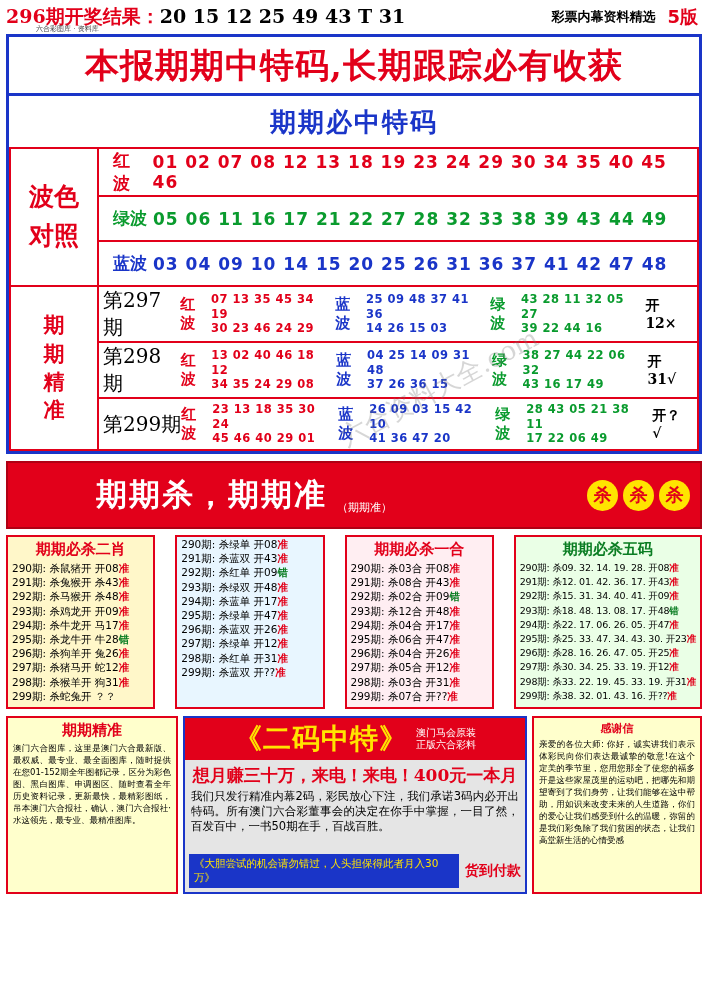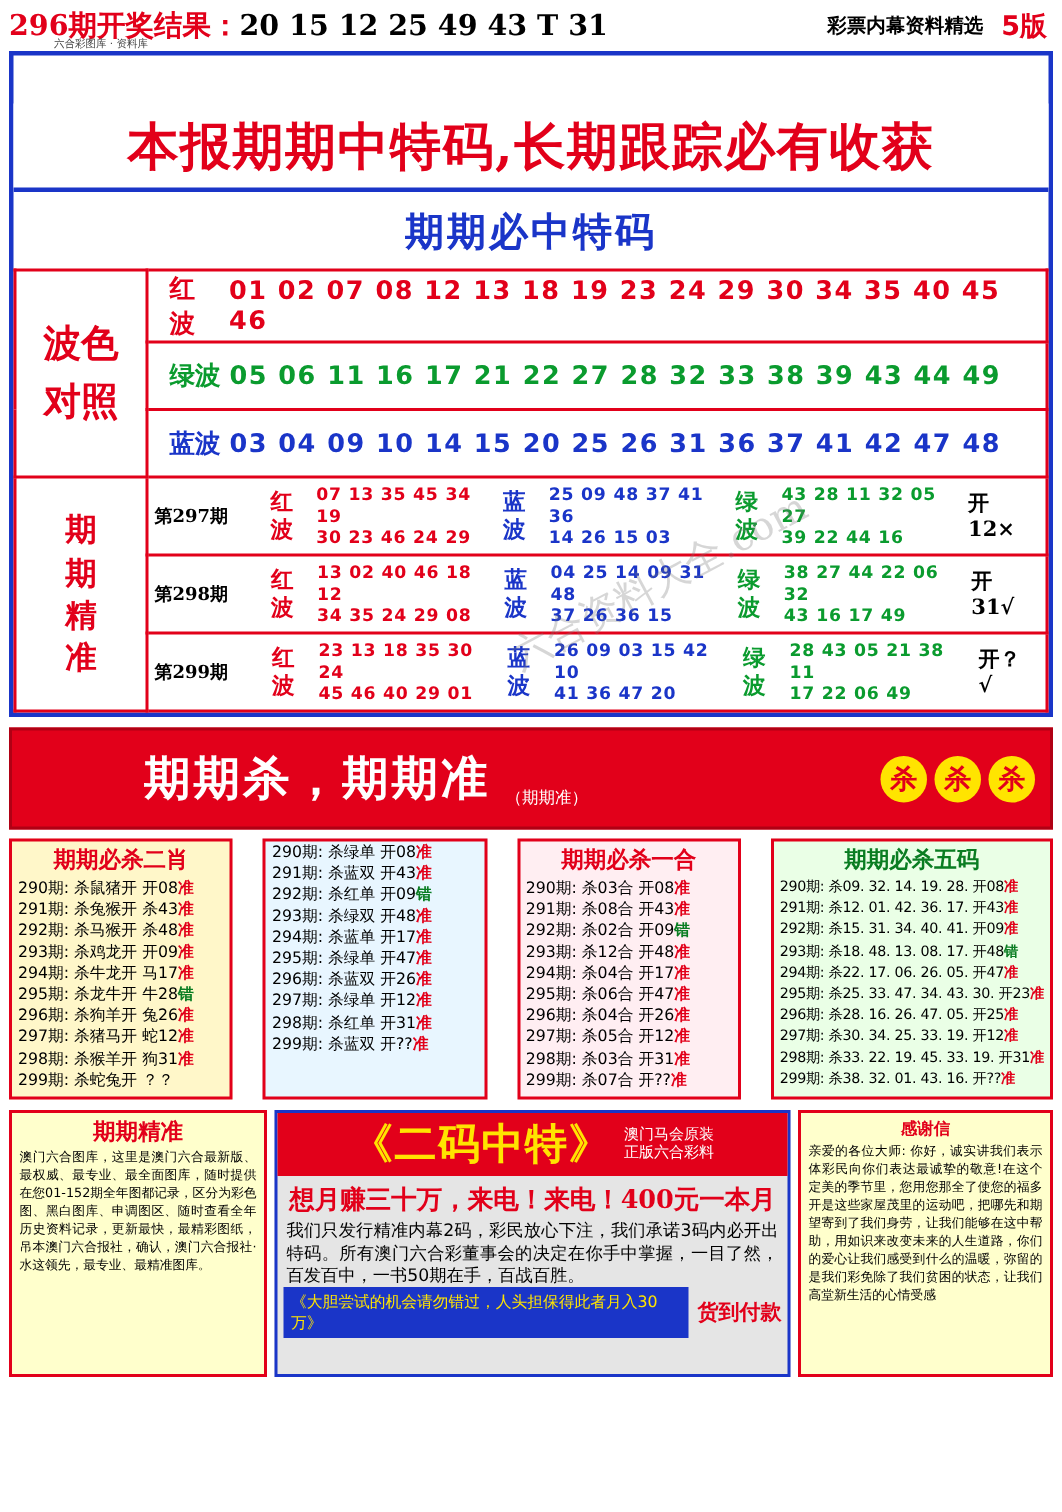--- a/index.html
+++ b/index.html
@@ -22,21 +22,20 @@
   .topbar .draw .red { color:#e2001a; }
   .topbar .tiny { position:absolute; left:30px; top:24px; font-size:7px; color:#444; }
   .topbar .mid { margin-left:auto; font-size:13px; color:#000; font-weight:bold; padding-right:12px;}
   .topbar .pg { font-size:18px; font-weight:bold; color:#e2001a; padding-right:4px;}
 
   
   .frame { border:3px solid #1a35c8; background:#fff; }
   .banner {
     background:#fff; padding:6px 0 4px 0; text-align:center;
     border-bottom:3px solid #1a35c8;
-    margin-top:32px;
   }
   .banner .txt {
     font-family:"DejaVu Serif","Liberation Serif",serif;
     font-size:34px; font-weight:bold; color:#e2001a;
     -webkit-text-stroke:0px;
     letter-spacing:1px;
   }
 
   .subtitle {
     text-align:center; padding:9px 0 7px;
@@ -62,21 +61,21 @@
   .blue  { color:#1a35c8; }
   .waveline { display:flex; align-items:center; gap:6px; padding-left:10px; }
 
   
   .qqjz {
     width:88px; text-align:center; color:#e2001a; font-weight:bold;
     font-family:"DejaVu Serif","Liberation Serif",serif; font-size:21px; line-height:1.35;
   }
   .prow { height:52px; }
   .pinner { display:flex; align-items:center; font-size:13px; padding:0 4px; }
-  .pname { font-weight:bold; font-size:12px; font-family:"DejaVu Serif","Liberation Serif",serif; width:84px;}
+  .pname { font-weight:normal; font-size:20px; font-family:"DejaVu Serif","Liberation Serif",serif; width:84px;}
   .ptag { font-weight:bold; font-size:15px; font-family:"DejaVu Serif","Liberation Serif",serif; margin-right:3px;}
   .two { display:inline-block; line-height:1.25; font-size:11.5px; font-weight:bold; letter-spacing:.5px;}
   .grp { display:flex; align-items:center; margin-right:10px; }
   .open { margin-left:auto; font-weight:bold; font-size:14px; color:#000; padding-right:6px;
           font-family:"DejaVu Serif","Liberation Serif",serif;}
 
   
   .killbanner {
     margin-top:7px; background:#e2001a; border:2px solid #b00014;
     height:68px; display:flex; align-items:center; position:relative; padding:0 10px;
@@ -120,21 +119,21 @@
   .bl .h { text-align:center; color:#e2001a; font-weight:bold; font-size:15px;
            font-family:"DejaVu Serif","Liberation Serif",serif; padding:3px 0 2px; }
   .bl p { font-size:8.5px; line-height:12px; margin:0; padding:0 5px; color:#000; text-align:justify;}
   .bc { flex:1; border:2px solid #1a35c8; background:#e5e5e5; position:relative; }
   .bc .ch { background:#e2001a; display:flex; align-items:center; justify-content:center; padding:2px 0;}
   .bc .ch .t1 { color:#ffe400; font-size:28px; font-weight:bold; font-family:"DejaVu Serif","Liberation Serif",serif; letter-spacing:1px;}
   .bc .ch .rt { color:#fff; font-size:10px; line-height:12px; margin-left:8px; text-align:center;}
   .bc .line1 { text-align:center; color:#e2001a; font-weight:bold; font-size:17px; padding:4px 0 2px;
                font-family:"DejaVu Serif","Liberation Serif",serif;}
   .bc .body { font-size:11.5px; line-height:15px; color:#000; padding:0 6px; text-align:justify;}
-  .bc .foot { display:flex; align-items:center; margin-top:0; padding:0 4px 3px;}
+  .bc .foot { display:flex; align-items:center; margin-top:20px; padding:0 4px 3px;}
   .bc .foot .l { background:#1a35c8; color:#ffe400; font-size:10.5px; padding:3px 5px; flex:1; }
   .bc .foot .r { color:#e2001a; font-weight:bold; font-size:14px; padding-left:6px;
                  font-family:"DejaVu Serif","Liberation Serif",serif;}
   .br { width:170px; border:2px solid #e2001a; background:#ffffcc; }
   .br .h { text-align:center; color:#e2001a; font-weight:bold; font-size:11px;
            font-family:"DejaVu Serif","Liberation Serif",serif; padding:3px 0 2px;}
   .br p { font-size:8.5px; line-height:12px; margin:0; padding:0 5px; color:#000; text-align:justify;}
 
   .wm { position:absolute; left:330px; top:370px; font-size:26px; color:rgba(120,120,120,.30);
         transform:rotate(-28deg); pointer-events:none; font-family:"DejaVu Serif","Liberation Serif",serif;}

